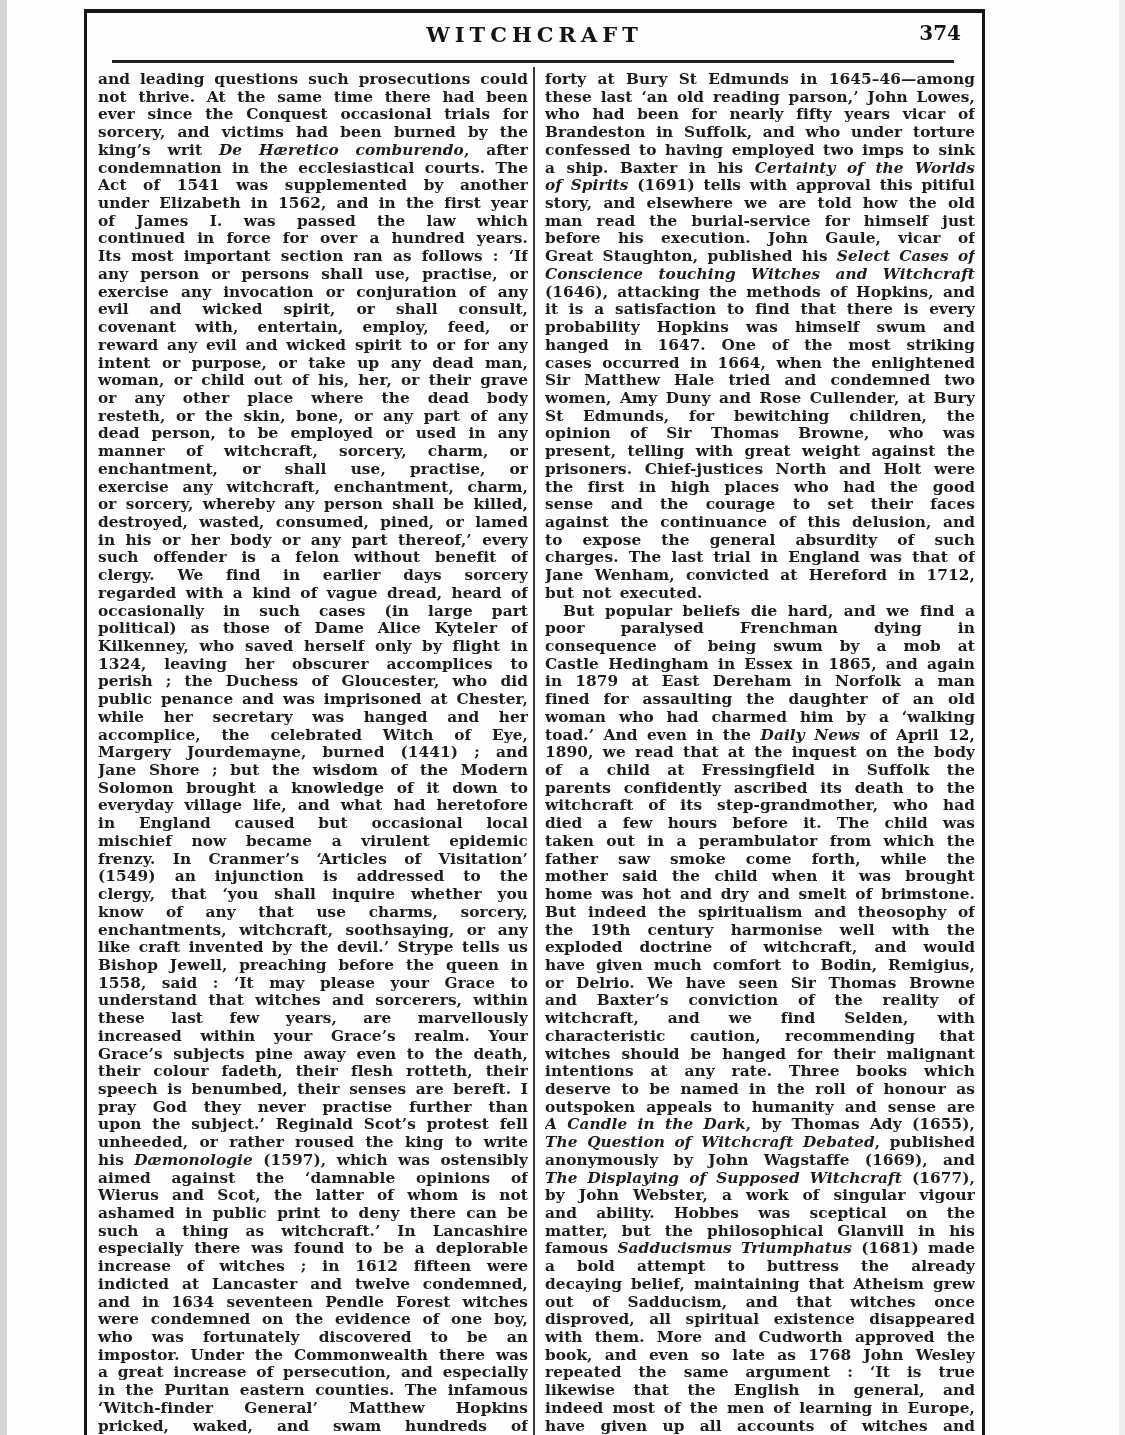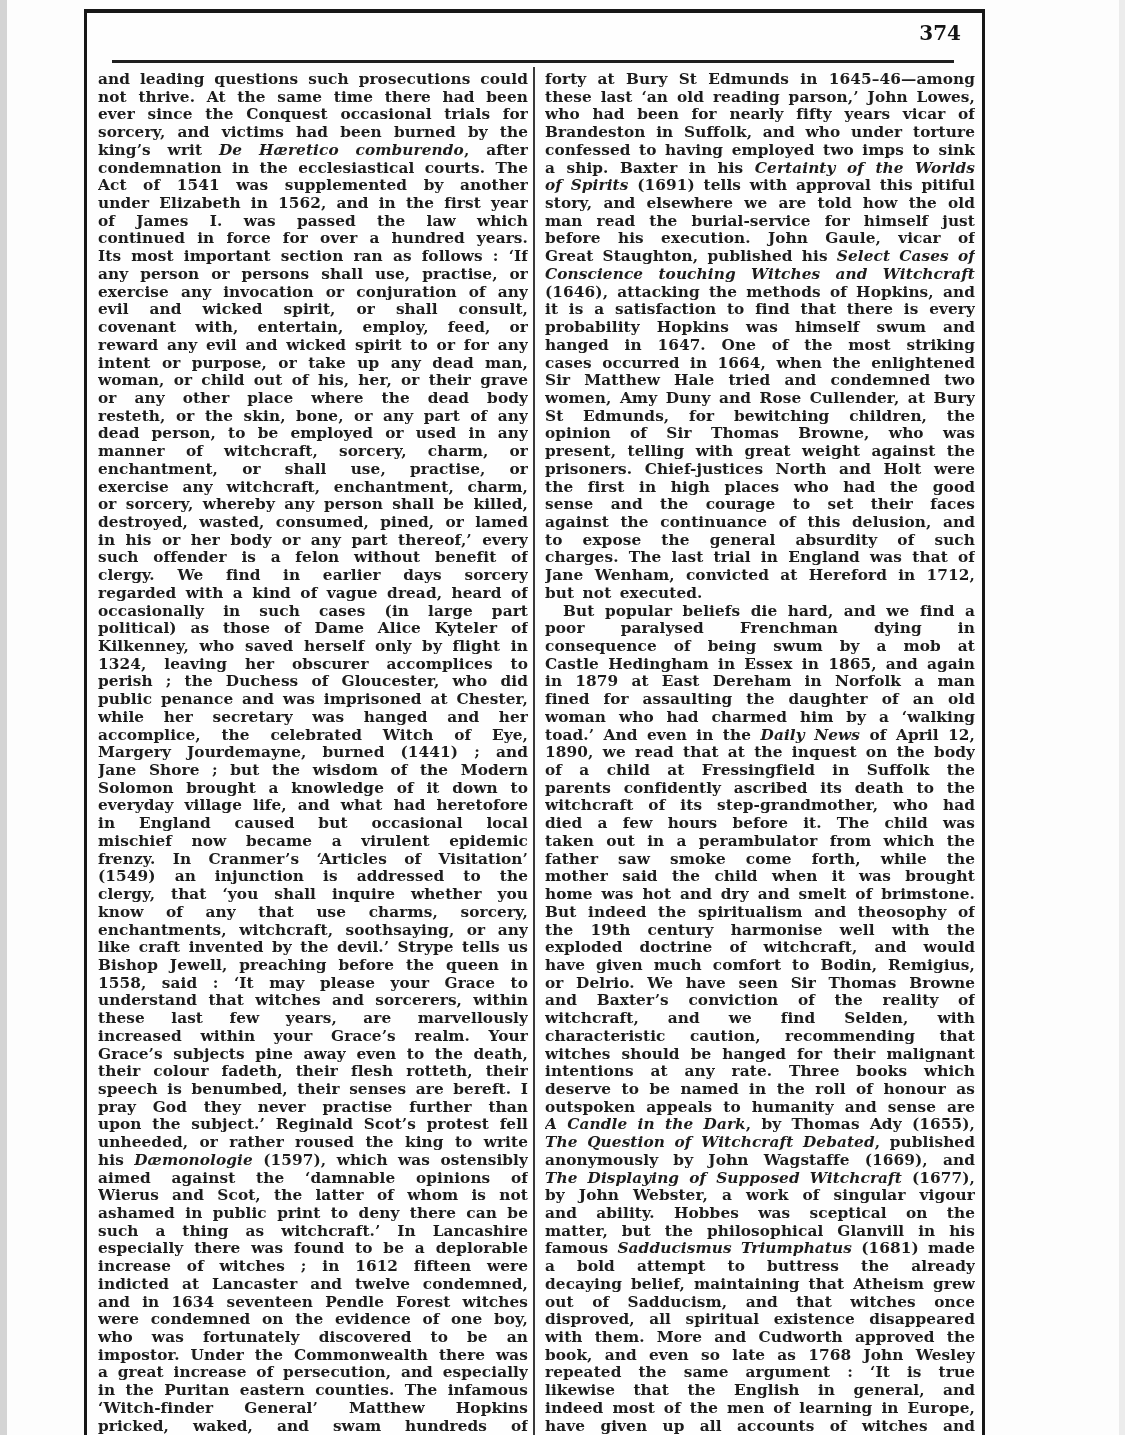--- a/index.html
+++ b/index.html
@@ -70,20 +70,21 @@
 </style>
 </head>
 <body>
 
 <div class="screen">
   <div class="edge-left"></div>
   <div class="edge-right"></div>
 
   <div class="page">
     <div class="running-head">
+      <div class="head-title">WITCHCRAFT</div>
       <div class="head-num">374</div>
     </div>
     <div class="head-rule"></div>
     <div class="col-divider"></div>
 
     <div class="col col-left">
       <p class="para"><span>and leading questions such prosecutions could not thrive.  At the same time there had been ever since the Conquest occasional trials for sorcery, and victims had been burned by the king’s writ </span><i>De Hæretico comburendo</i><span>, after condemnation in the ecclesiastical courts.  The Act of 1541 was supplemented by another under Elizabeth in 1562, and in the first year of James I. was passed the law which continued in force for over a hundred years. Its most important section ran as follows : ‘If any person or persons shall use, practise, or exercise any invocation or conjuration of any evil and wicked spirit, or shall consult, covenant with, entertain, employ, feed, or reward any evil and wicked spirit to or for any intent or purpose, or take up any dead man, woman, or child out of his, her, or their grave or any other place where the dead body resteth, or the skin, bone, or any part of any dead person, to be employed or used in any manner of witchcraft, sorcery, charm, or enchantment, or shall use, practise, or exercise any witchcraft, enchantment, charm, or sorcery, whereby any person shall be killed, destroyed, wasted, consumed, pined, or lamed in his or her body or any part thereof,’ every such offender is a felon without benefit of clergy.  We find in earlier days sorcery regarded with a kind of vague dread, heard of occasionally in such cases (in large part political) as those of Dame Alice Kyteler of Kilkenney, who saved herself only by flight in 1324, leaving her obscurer accomplices to perish ; the Duchess of Gloucester, who did public penance and was imprisoned at Chester, while her secretary was hanged and her accomplice, the celebrated Witch of Eye, Margery Jourdemayne, burned (1441) ; and Jane Shore ; but the wisdom of the Modern Solomon brought a knowledge of it down to everyday village life, and what had heretofore in England caused but occasional local mischief now became a virulent epidemic frenzy.  In Cranmer’s ‘Articles of Visitation’ (1549) an injunction is addressed to the clergy, that ‘you shall inquire whether you know of any that use charms, sorcery, enchantments, witchcraft, soothsaying, or any like craft invented by the devil.’  Strype tells us Bishop Jewell, preaching before the queen in 1558, said : ‘It may please your Grace to understand that witches and sorcerers, within these last few years, are marvellously increased within your Grace’s realm.  Your Grace’s subjects pine away even to the death, their colour fadeth, their flesh rotteth, their speech is benumbed, their senses are bereft.  I pray God they never practise further than upon the subject.’  Reginald Scot’s protest fell unheeded, or rather roused the king to write his </span><i>Dæmonologie</i><span> (1597), which was ostensibly aimed against the ‘damnable opinions of Wierus and Scot, the latter of whom is not ashamed in public print to deny there can be such a thing as witchcraft.’  In Lancashire especially there was found to be a deplorable increase of witches ; in 1612 fifteen were indicted at Lancaster and twelve condemned, and in 1634 seventeen Pendle Forest witches were condemned on the evidence of one boy, who was fortunately discovered to be an impostor.  Under the Commonwealth there was a great increase of persecution, and especially in the Puritan eastern counties.  The infamous ‘Witch-finder General’ Matthew Hopkins pricked, waked, and swam hundreds of unhappy women in Essex, Suffolk, Norfolk, and Huntingdonshire, carrying with him an assistant and a female searcher, and charging twenty shillings expenses in every town he visited.  Hopkins caused to be hanged sixty in one year (1644) in Essex, and [Bishop] Hutchinson in his reliable </span></p>
     </div>
 
     <div class="col col-right">

